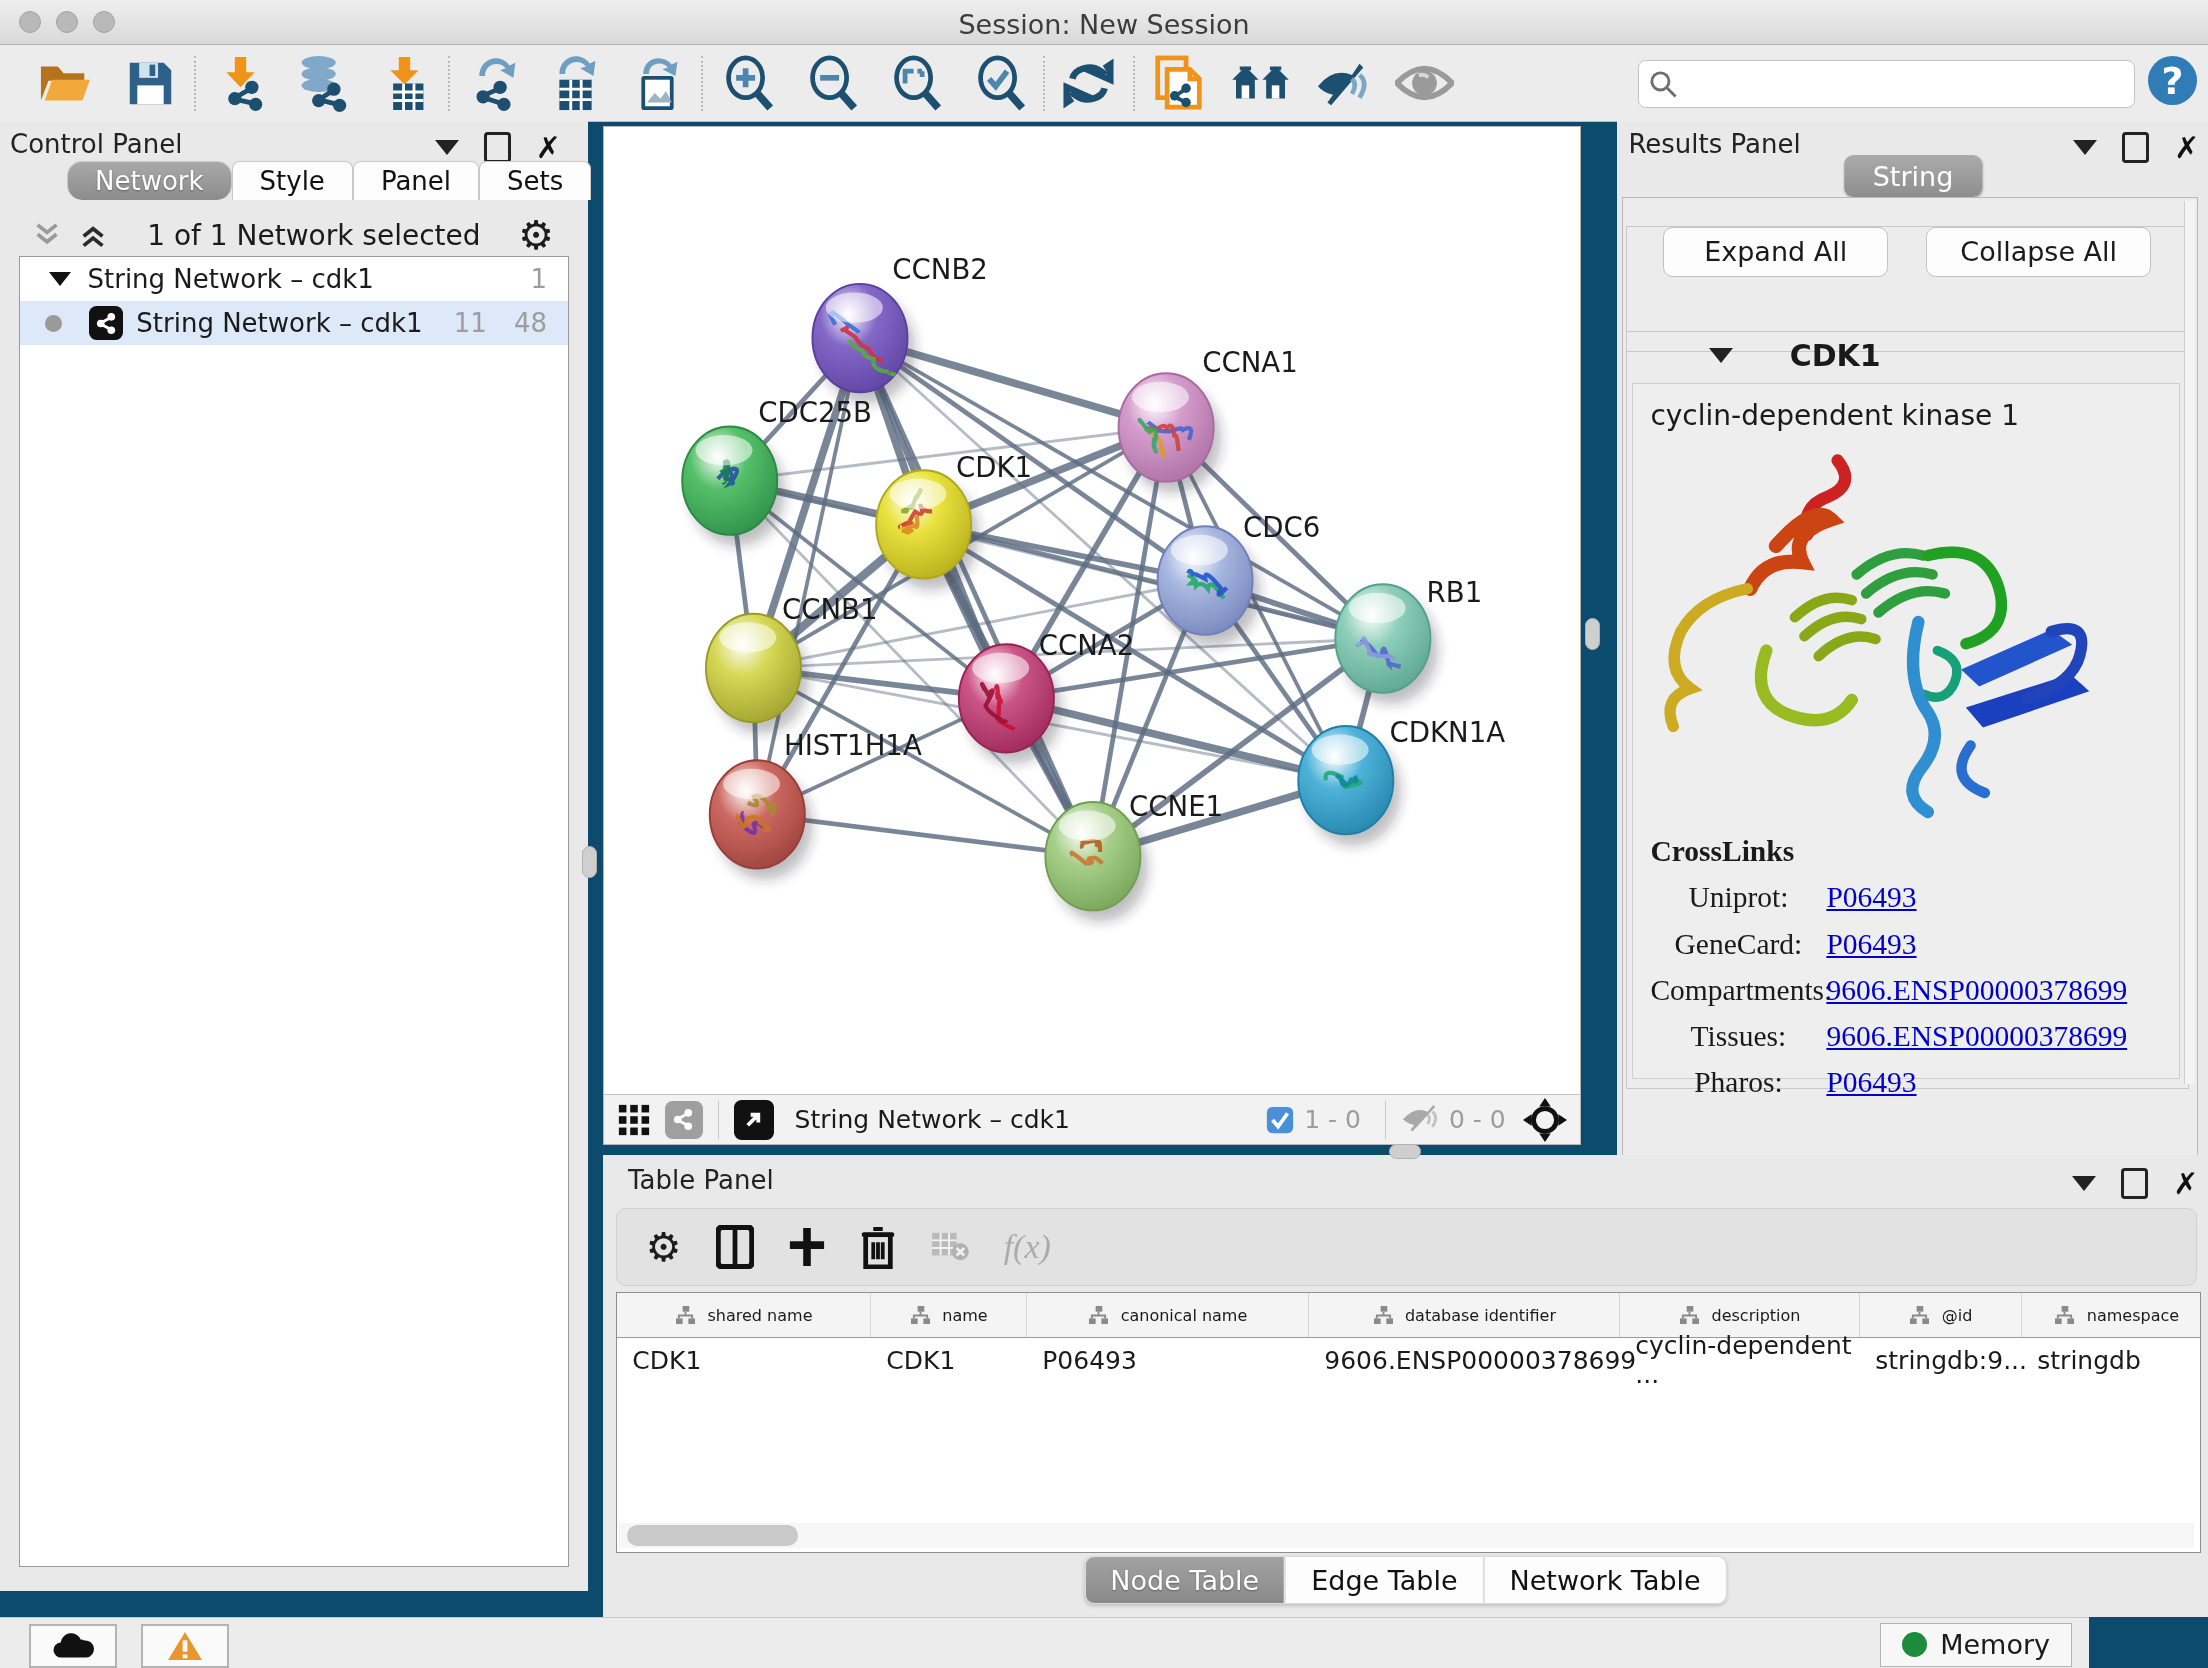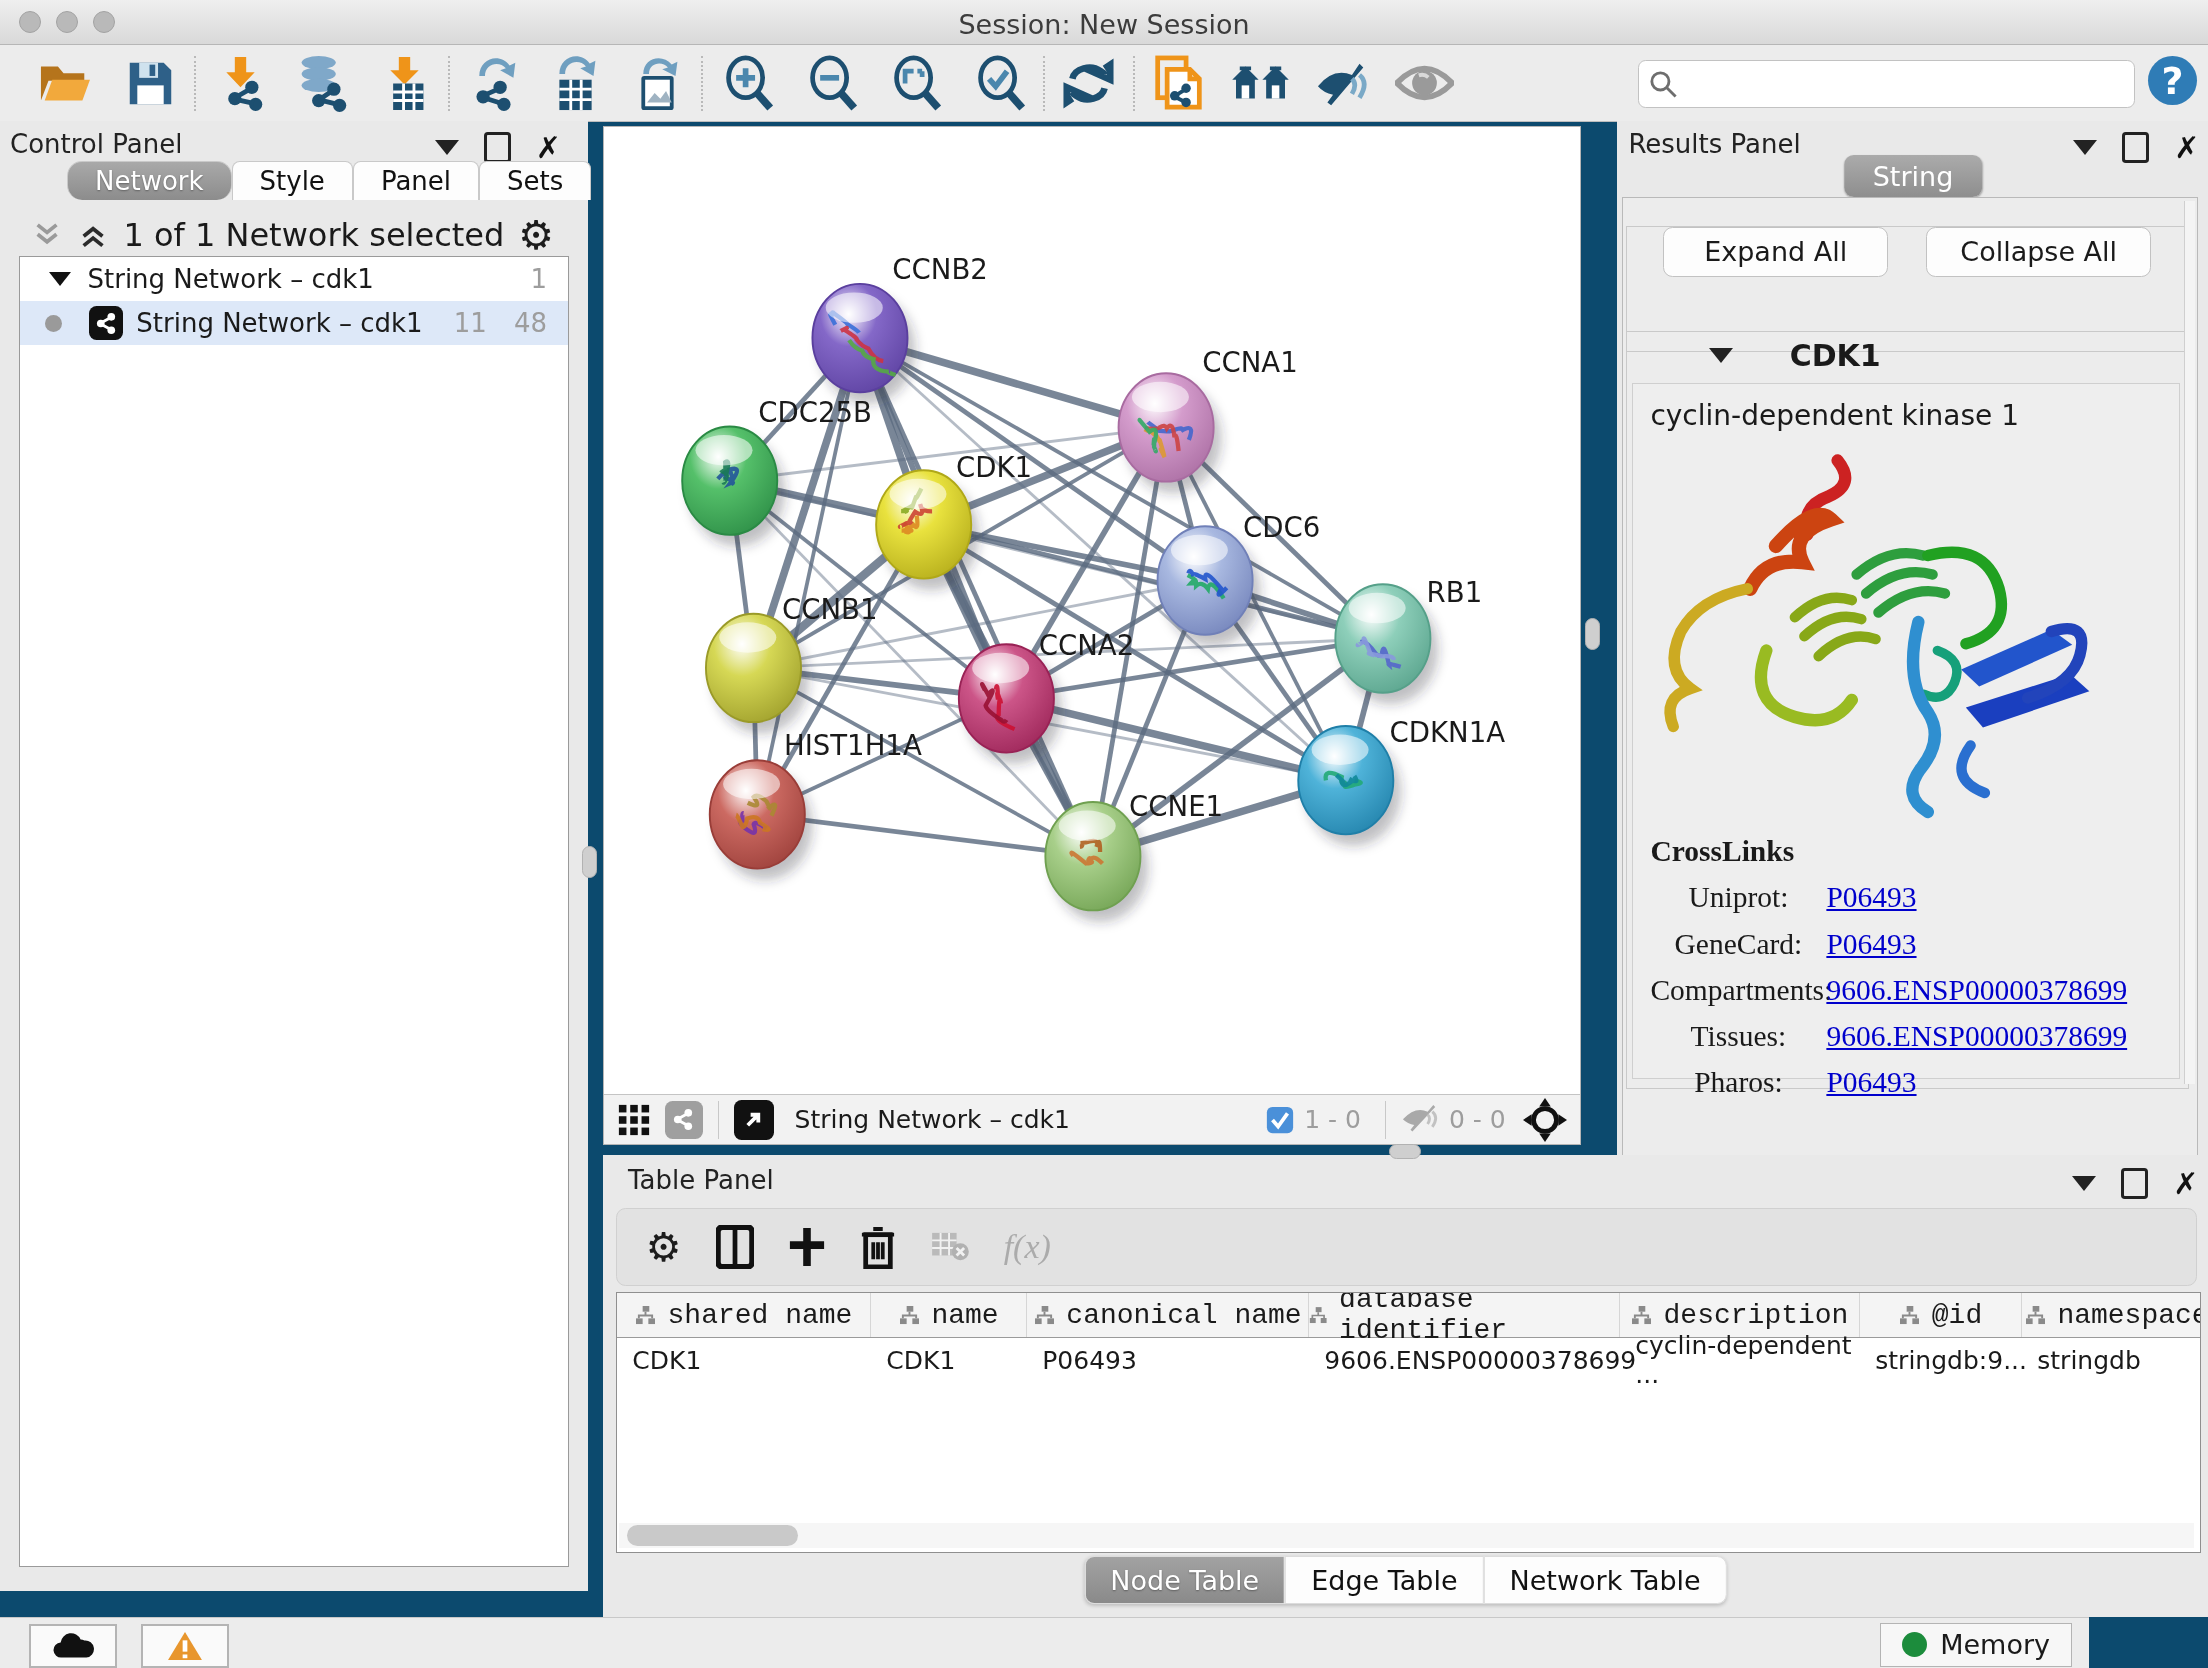--- a/index.html
+++ b/index.html
@@ -76,22 +76,22 @@
   .rp-scroll{position:absolute;right:1.9px;top:2.9px;width:9.5px;height:883px;background:#f4f4f4;
              border-left:1px solid #cfcfcf;}
   
   .table-panel{position:absolute;left:603px;top:1155px;width:1605px;height:462px;background:#e9e9e9;}
   .tp-toolbar{position:absolute;left:13.3px;top:53px;width:1581px;height:78px;background:#e2e2e2;
               border:1px solid #d0d0d0;border-radius:9.5px;display:flex;align-items:center;gap:34px;
               padding-left:28.5px;box-sizing:border-box;}
   .tp-table{position:absolute;left:13.3px;top:137px;width:1583px;height:259px;background:#fff;
             border:1.9px solid #8f8f8f;overflow:hidden;}
   .tp-header{display:flex;height:44px;background:#f4f4f4;border-bottom:1.9px solid #9a9a9a;}
-  .th{display:flex;align-items:center;justify-content:center;font-size:28px;gap:11.4px;
-      border-right:1px solid #d6d6d6;box-sizing:border-box;flex:0 0 auto;font-family:Liberation Mono, monospace;}
+  .th{display:flex;align-items:center;justify-content:center;font-size:16px;gap:11.4px;
+      border-right:1px solid #d6d6d6;box-sizing:border-box;flex:0 0 auto;}
   .tp-row{display:flex;height:44px;}
   .td{display:flex;align-items:center;font-size:25px;padding-left:15px;box-sizing:border-box;flex:0 0 auto;}
   .tp-hscroll{position:absolute;left:1.9px;bottom:3.8px;width:1575px;height:25px;background:#f6f6f6;}
   .tp-thumb{position:absolute;left:7.6px;top:1.9px;width:171px;height:21px;background:#c9c9c9;border-radius:10.5px;}
   .tp-tabs{position:absolute;left:50%;transform:translateX(-50%);top:401px;display:flex;
            box-shadow:0 1.9px 3.8px rgba(0,0,0,.18);border-radius:9.5px;}
   .tp-tab{height:46px;padding:0 25px;display:flex;align-items:center;font-size:27px;background:#fdfdfd;
           border:1px solid #dcdcdc;color:#111;}
   .tp-tab:first-child{border-radius:9.5px 0 0 9.5px;}
   .tp-tab:last-child{border-radius:0 9.5px 9.5px 0;}
@@ -307,21 +307,21 @@
         <div class="tab">Panel</div>
         <div class="tab">Sets</div>
       </div>
     <div class="cp-netbar">
       <svg width="32" height="28.5" viewBox="0 0 34 30" style="margin-left:13.3px">
           <path d="M6 4 l10 8 10-8 M6 14 l10 8 10-8" stroke="#9a9a9a" stroke-width="4" fill="none"></path>
         </svg>
       <svg width="32" height="28.5" viewBox="0 0 34 30" style="margin-left:13.3px">
           <path d="M6 26 l10-8 10 8 M6 16 l10-8 10 8" stroke="#2b2b2b" stroke-width="4" fill="none"></path>
         </svg>
-      <div style="flex:1;text-align:center;font-size:32px">1 of 1 Network selected</div>
+      <div style="flex:1;text-align:center;font-size:28px">1 of 1 Network selected</div>
       <div class="gear" style="margin-right:15px">⚙</div>
     </div>
     <div class="cp-tree">
       <div class="tree-row">
         <div style="margin:0 17px 0 28.5px;width:0;height:0;border-left:11.4px solid transparent;border-right:11.4px solid transparent;border-top:14.3px solid #111"></div>
         <span>String Network – cdk1</span>
         <span class="muted" style="margin-left:auto;margin-right:21px">1</span>
       </div>
       <div class="tree-row selected">
         <div style="width:17px;height:17px;border-radius:50%;background:#9a9a9a;margin:0 27px 0 25px"></div>

